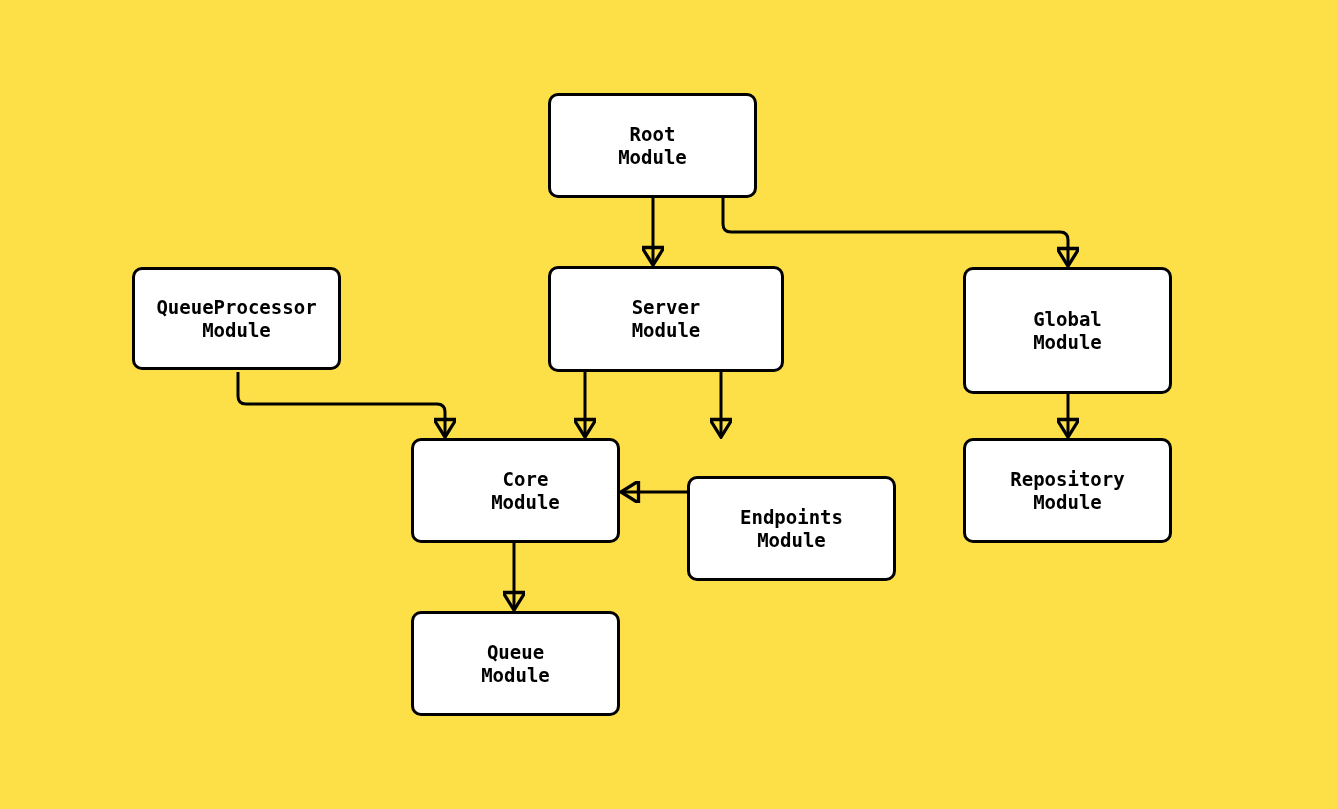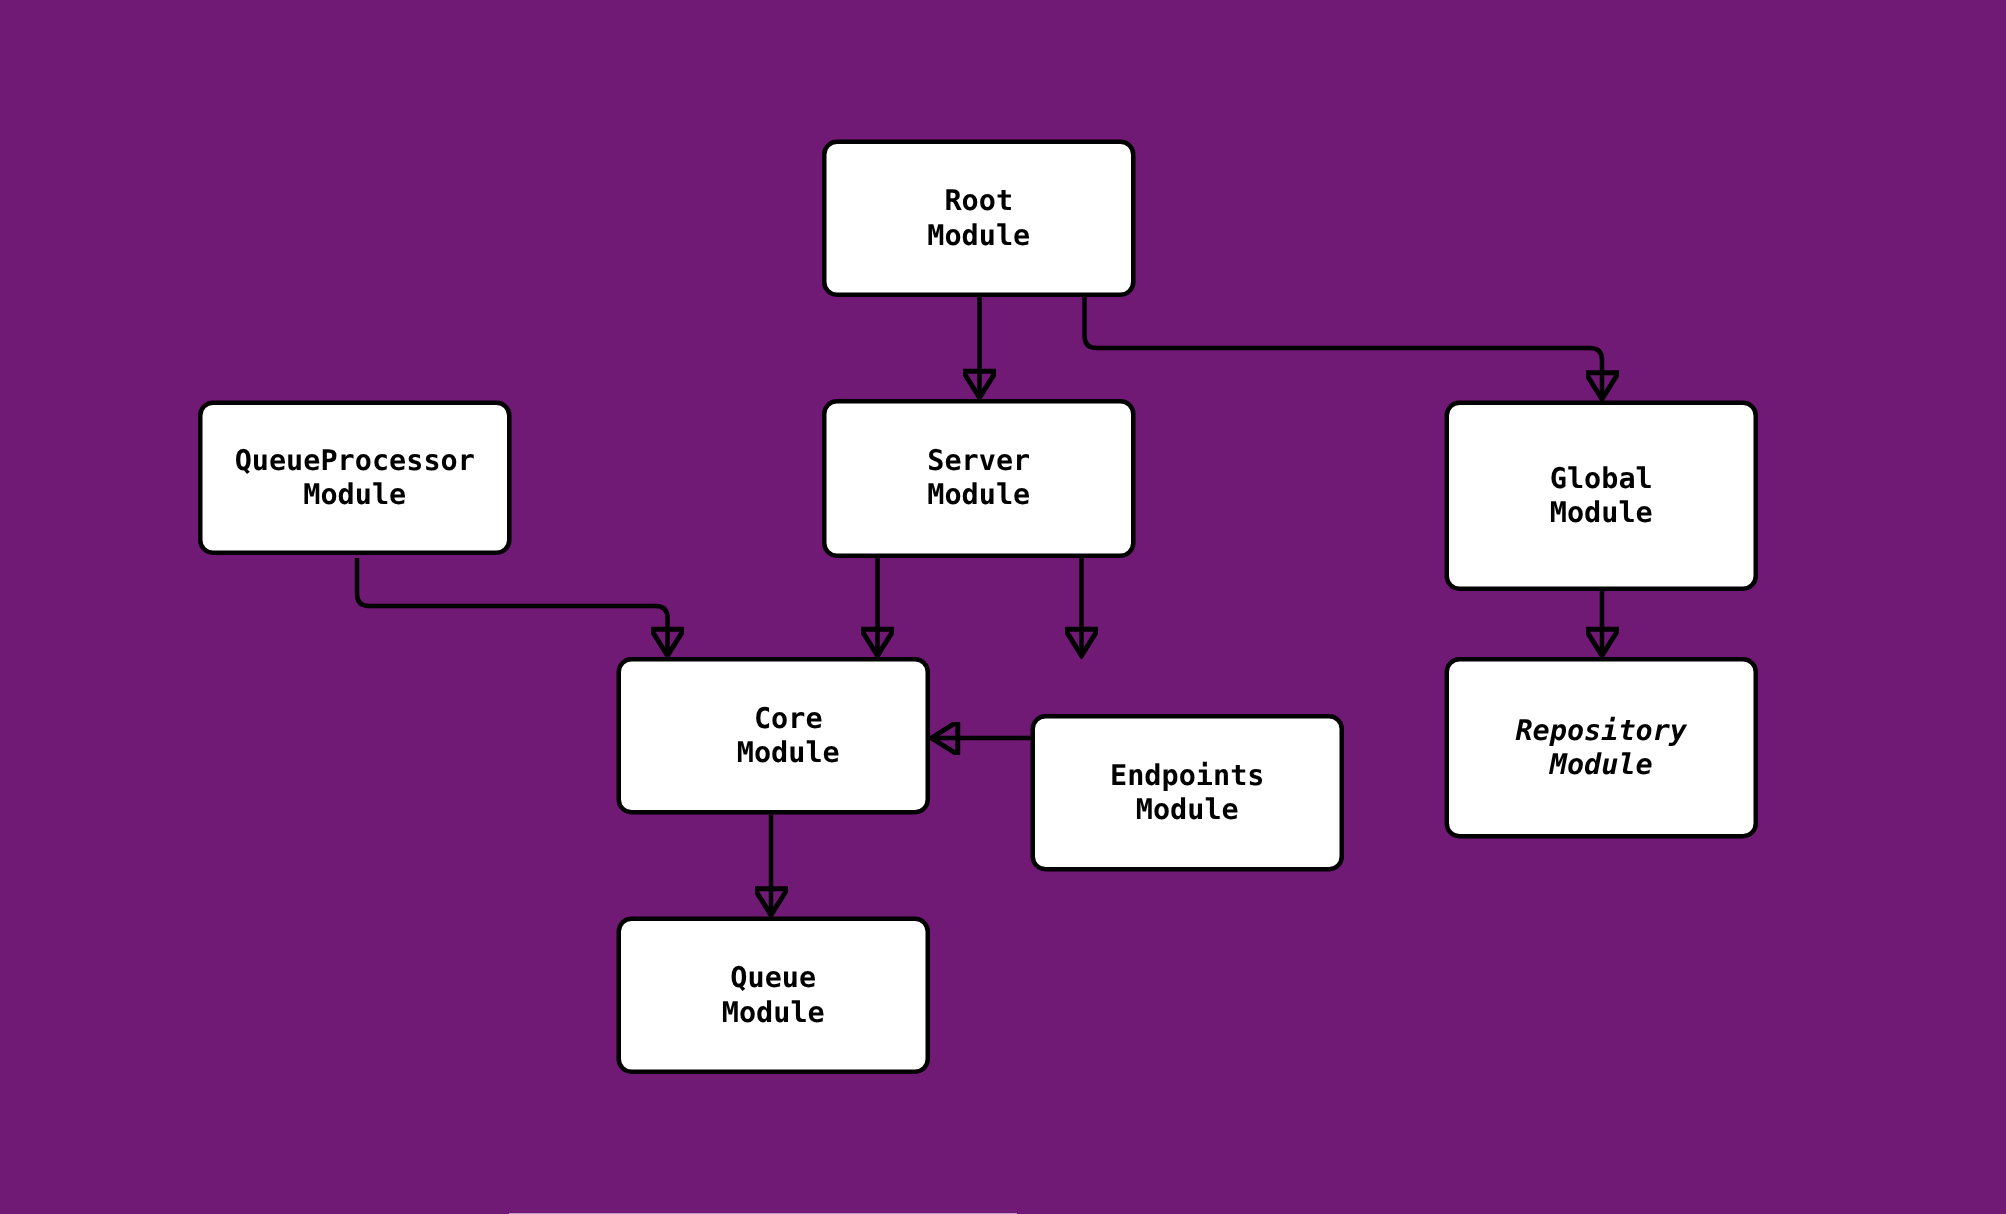--- a/index.html
+++ b/index.html
@@ -4,21 +4,21 @@
 <style>
   html, body {
     margin: 0;
     padding: 0;
     background: #ffffff;
   }
   .canvas {
     position: relative;
     width: 1337px;
     height: 809px;
-    background: #701a75;
+    background: #fde047;
     overflow: hidden;
     font-family: "DejaVu Sans Mono", "Liberation Mono", monospace;
   }
   .edges-layer {
     position: absolute;
     left: 0;
     top: 0;
     width: 1337px;
     height: 809px;
   }
@@ -62,34 +62,34 @@
     <path d="M585,372 L585,436" marker-end="url(#arrow)"></path>
     <path d="M721,372 L721,436" marker-end="url(#arrow)"></path>
     <path d="M687,492 L622,492" marker-end="url(#arrow)"></path>
     <path d="M1068,372 L1068,436" marker-end="url(#arrow)"></path>
     <path d="M514,543 L514,609" marker-end="url(#arrow)"></path>
   </svg>
 
   <div class="node" style="left:548px; top:93px;  width:209px; height:105px;">Root
 Module</div>
 
-  <div class="node" style="left:548px; top:266px; width:209px; height:106px;">Server
+  <div class="node" style="left:548px; top:266px; width:236px; height:106px;">Server
 Module</div>
 
   <div class="node" style="left:132px; top:267px; width:209px; height:103px;">QueueProcessor
 Module</div>
 
   <div class="node" style="left:963px; top:267px; width:209px; height:127px;">Global
 Module</div>
 
   <div class="node" style="left:411px; top:438px; width:209px; height:105px;padding-left:20px;">Core
 Module</div>
 
   <div class="node" style="left:687px; top:438px; width:209px; height:105px;margin-top:38px;">Endpoints
 Module</div>
 
-  <div class="node" style="left:963px; top:438px; width:209px; height:121px;font-style:italic;">Repository
+  <div class="node" style="left:963px; top:438px; width:209px; height:105px;">Repository
 Module</div>
 
   <div class="node" style="left:411px; top:611px; width:209px; height:105px;">Queue
 Module</div>
 
 </div>
 
 </body></html>

